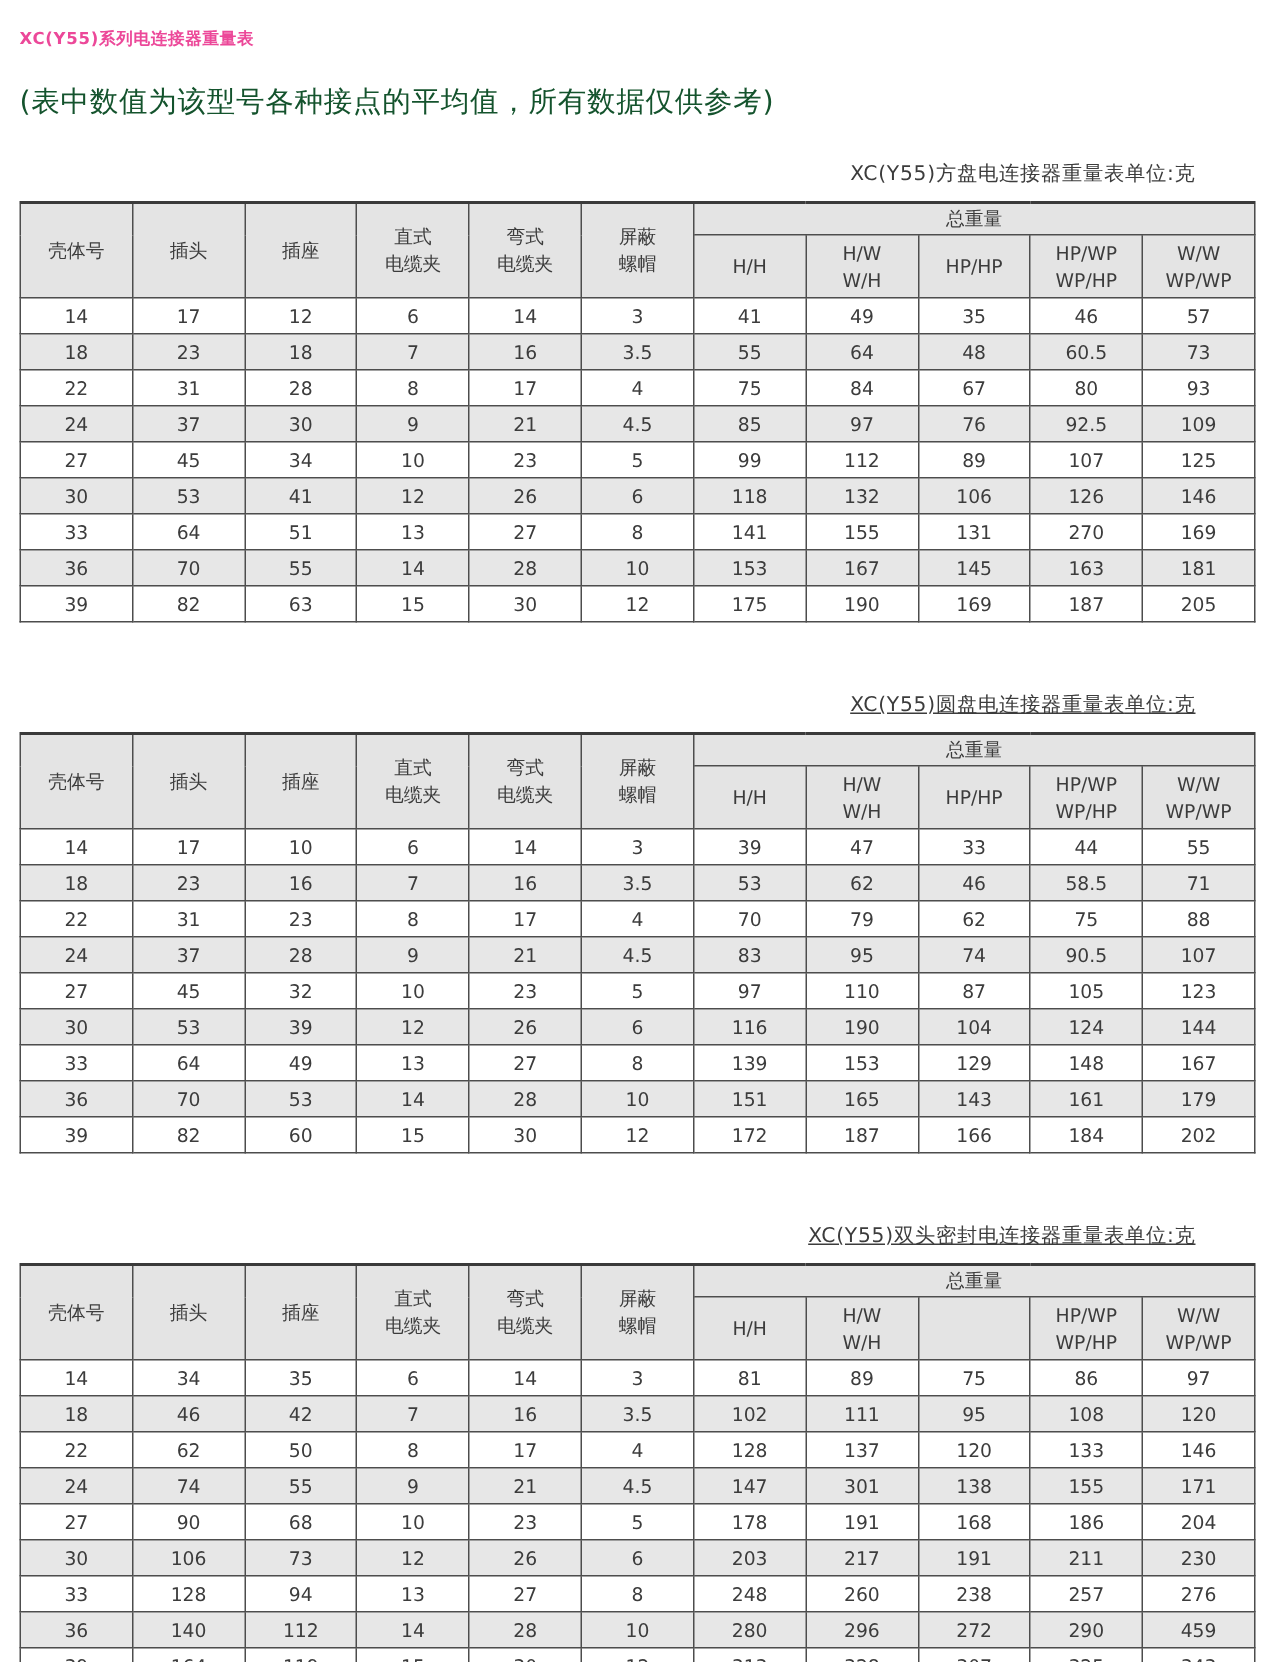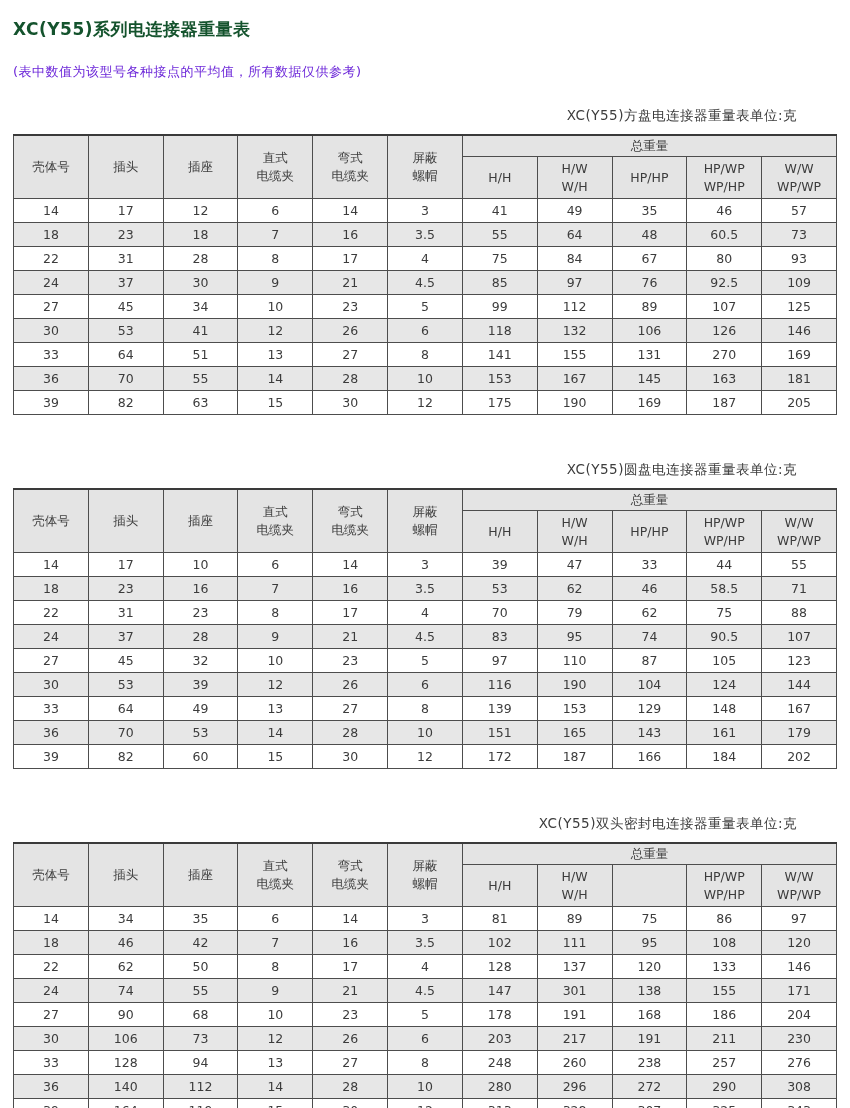--- a/index.html
+++ b/index.html
@@ -8,40 +8,40 @@
     width: 850px;
     font-family: "DejaVu Sans", "Liberation Sans", sans-serif;
     color: #3c3c3c;
   }
   .page {
     width: 850px;
     min-height: 1108px;
     padding: 12px 13px 14px 13px;
   }
   .doc-title {
-    font-size: 17px;
+    font-size: 11px;
     font-weight: bold;
-    color: #14532d;
+    color: #ec4899;
     letter-spacing: 0.5px;
     margin-top: 6px;
   }
   .doc-note {
-    font-size: 13px;
-    color: #6d28d9;
+    font-size: 19px;
+    color: #14532d;
     margin-top: 22px;
     letter-spacing: 0.5px;
   }
   .table-section { margin-top: 0; }
   .caption-row {
     display: flex;
     justify-content: flex-end;
     align-items: flex-end;
     margin: 26px 0 9px 0;
   }
-  .table-section + .table-section .caption-row { margin-top: 46px; }
+  .table-section + .table-section .caption-row { margin-top: 46px; text-decoration: underline; }
   .table-caption { font-size: 13.5px; letter-spacing: 0.5px; }
   .unit-label { font-size: 13.5px; letter-spacing: 0.5px; padding-right: 40px; }
   table.weight-table {
     width: 824px;
     border-collapse: collapse;
     table-layout: fixed;
     border: 1px solid #4d4d4d;
     border-top: 2.5px solid #3a3a3a;
   }
   table.weight-table th, table.weight-table td {
@@ -499,21 +499,21 @@
             <td>36</td>
             <td>140</td>
             <td>112</td>
             <td>14</td>
             <td>28</td>
             <td>10</td>
             <td>280</td>
             <td>296</td>
             <td>272</td>
             <td>290</td>
-            <td>308</td>
+            <td>459</td>
           </tr>
           <tr>
             <td>39</td>
             <td>164</td>
             <td>119</td>
             <td>15</td>
             <td>30</td>
             <td>12</td>
             <td>313</td>
             <td>328</td>

